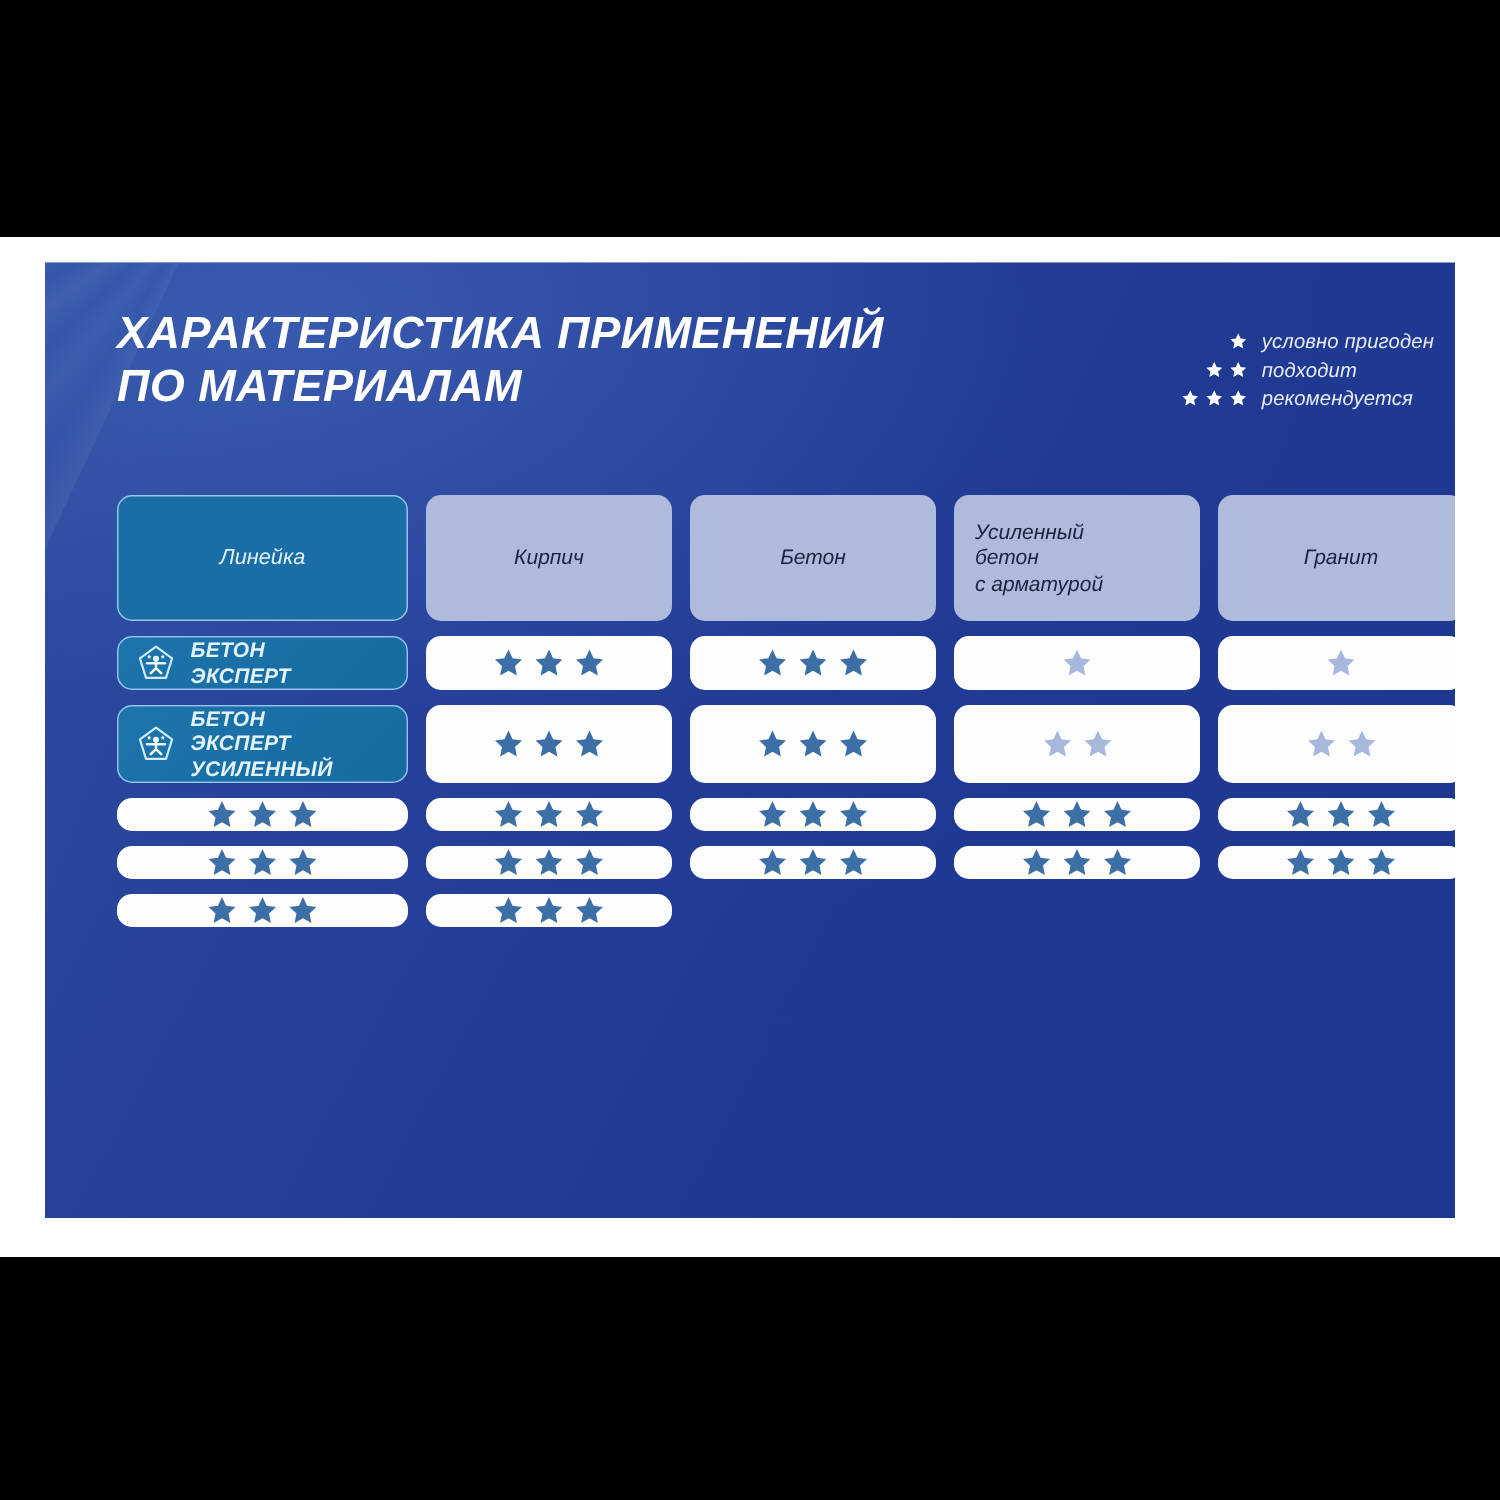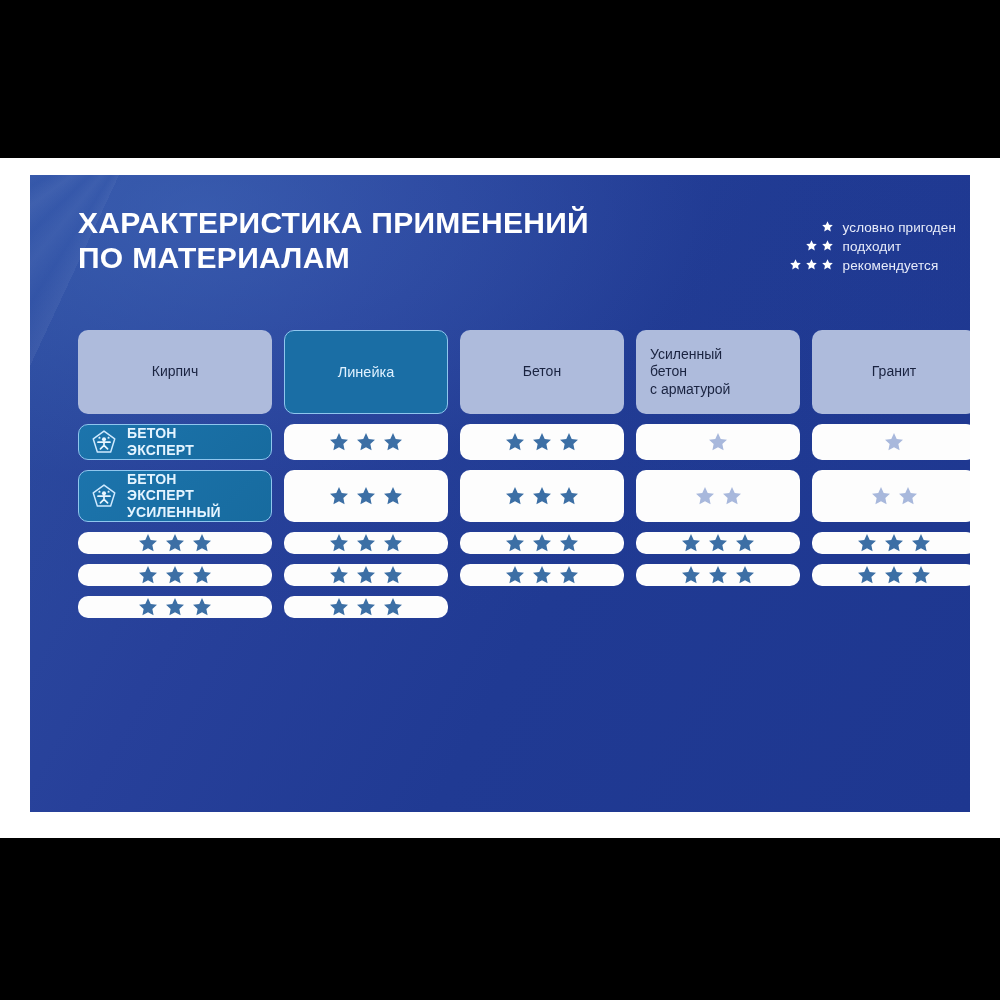--- a/index.html
+++ b/index.html
@@ -2,21 +2,21 @@
 <html><head>
 <meta charset="utf-8">
 <style>
   * { box-sizing: border-box; margin: 0; padding: 0; }
   html, body {
     width: 1000px; height: 1000px;
     background: #000000;
     font-family: "Liberation Sans", sans-serif;
     overflow: hidden;
   }
-  .stage { position: relative; width: 945px; height: 1000px; background: #000; }
+  .stage { position: relative; width: 945px; height: 1000px; background: #000; font-style: italic; }
 
   .white-sheet {
     position: absolute; left: 0; top: 158px;
     width: 1000px; height: 680px;
     background: #ffffff;
   }
 
   .poster {
     position: absolute; left: 30px; top: 175px;
     width: 940px; height: 637px;
@@ -42,21 +42,21 @@
     letter-spacing: 0.3px;
     line-height: 1.17;
     max-width: 620px;
     white-space: pre-line;
   }
 
   .legend {
     position: absolute; right: 14px; top: 45px;
     display: flex; flex-direction: column; gap: 4px;
   }
-  .legend-row { display: flex; align-items: flex-start; gap: 9px; }
+  .legend-row { display: flex; align-items: center; gap: 9px; }
   .legend-stars {
     width: 60px; display: flex; justify-content: flex-end;
     gap: 3px; align-items: center;
   }
   .legend-label {
     color: #e8ecfa; font-size: 13.5px; letter-spacing: 0.1px; white-space: nowrap;
   }
 
   .grid {
     position: absolute; left: 48px; top: 155px;
@@ -171,22 +171,22 @@
               <svg class="star" width="13" height="13" viewBox="0 0 24 24">
                 <path d="M12 2.2 L14.95 8.6 L21.8 9.45 L16.75 14.1 L18.1 21 L12 17.6 L5.9 21 L7.25 14.1 L2.2 9.45 L9.05 8.6 Z" fill="#ffffff"></path>
               </svg>
             </span>
           </span>
           <span class="legend-label">рекомендуется</span>
         </div>
       </div>
 
     <div class="grid">
+        <div class="cell head-first">Линейка</div>
         <div class="cell head-col centered">Кирпич</div>
-        <div class="cell head-first">Линейка</div>
         <div class="cell head-col centered">Бетон</div>
         <div class="cell head-col">Усиленный
 бетон
 с арматурой</div>
         <div class="cell head-col centered">Гранит</div>
         <div class="cell row-label r1"><span class="logo-mark"><svg width="26" height="26" viewBox="0 0 32 32">
               <path d="M16 2.6 L29.2 12.2 L24.2 28.2 L7.8 28.2 L2.8 12.2 Z" fill="none" stroke="#cfeaff" stroke-width="1.8" stroke-linejoin="round"></path>
               <circle cx="16" cy="12.6" r="2.5" fill="#e9f6ff"></circle>
               <path d="M16 15.4 L16 20.2 M16 20.2 L11.6 24.4 M16 20.2 L20.4 24.4 M8.6 16.2 L23.4 16.2" stroke="#e9f6ff" stroke-width="2.1" stroke-linecap="round" fill="none"></path>
               <path d="M10.4 9.0 l.55 1.15 1.25.17-.92.85.23 1.25-1.11-.6-1.11.6.23-1.25-.92-.85 1.25-.17z" fill="#e9f6ff"></path>

